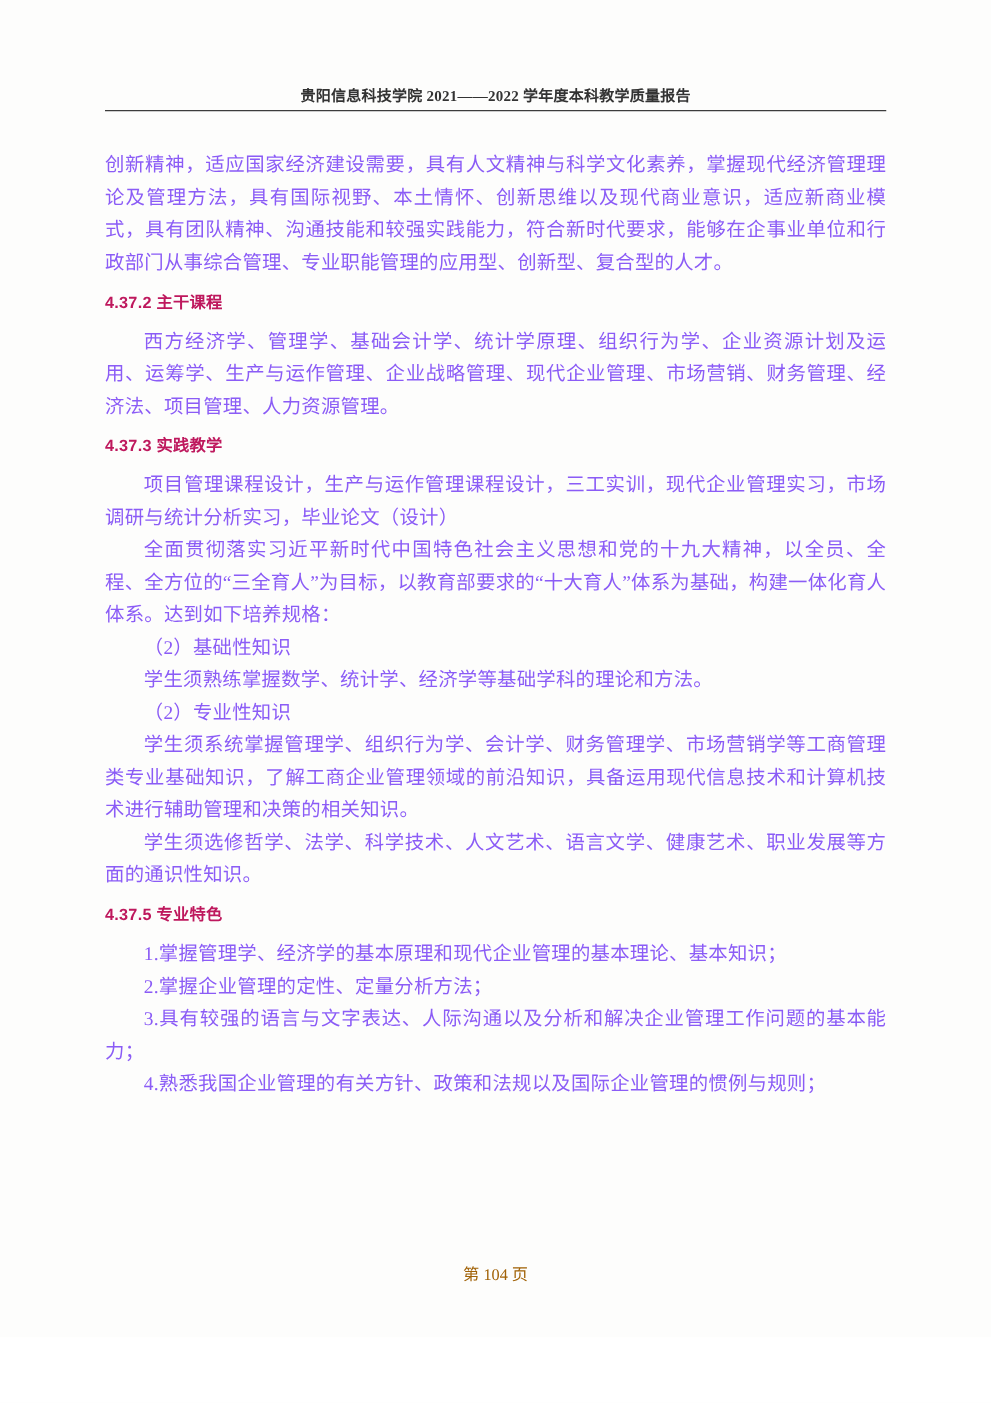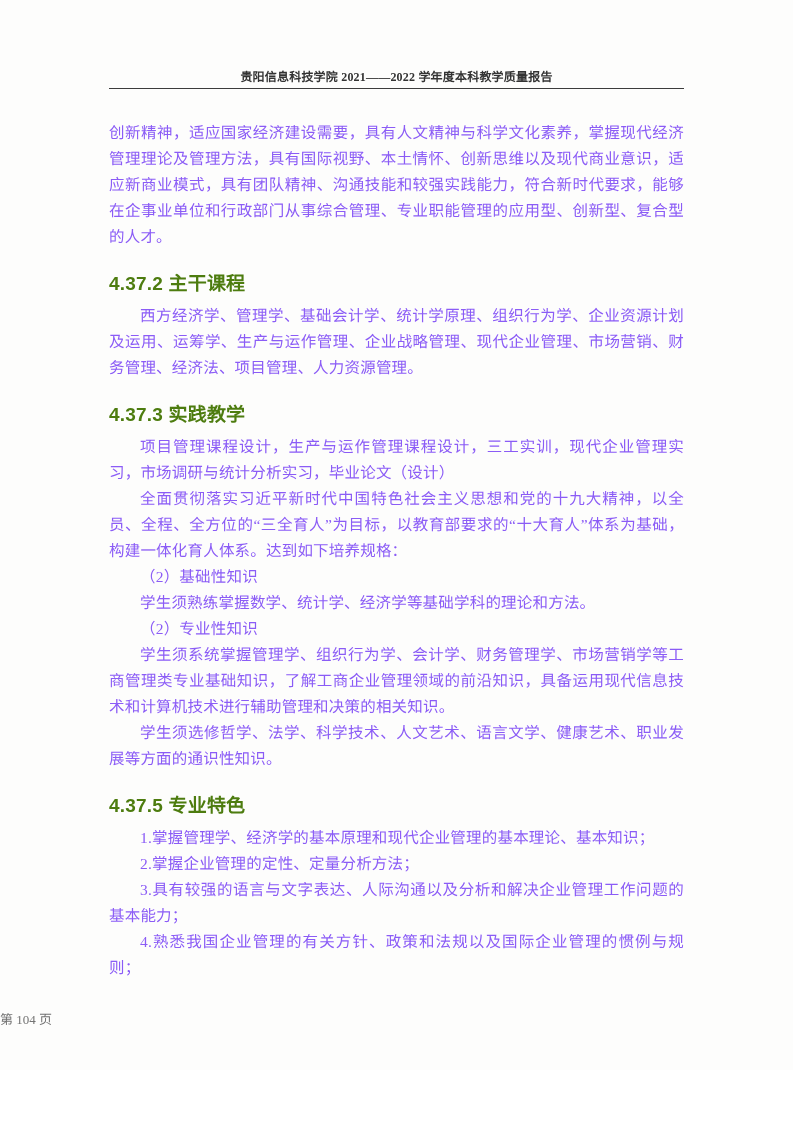--- a/index.html
+++ b/index.html
@@ -3,21 +3,21 @@
 <meta charset="utf-8">
 <style>
   html, body { margin: 0; padding: 0; background: #ffffff; }
   .page {
     position: relative;
     width: 793px;
     height: 1070px;
     margin: 0;
     background: #fdfdfc;
     box-sizing: border-box;
-    padding: 0 109px;
+    padding: 0 84px;
     overflow: hidden;
     color: #2b2b2b;
     font-family: "Liberation Serif", "DejaVu Serif", serif;
   }
   .doc-header { padding-top: 69px; }
   .doc-header-title {
     text-align: center;
     font-size: 12px;
     line-height: 16px;
     font-weight: 600;
@@ -33,36 +33,37 @@
   .para {
     margin: 0;
     font-size: 15.5px;
     line-height: 26px;
     text-align: justify;
     letter-spacing: 0.2px;
     color: #8b5cf6;
   }
   .para.indent { text-indent: 2em; }
   .heading {
-    margin: 21px 0 6px 0;
+    margin: 5px 0 6px 0;
     font-family: "Liberation Sans", "DejaVu Sans", sans-serif;
-    font-size: 19px;
+    font-size: 13px;
     line-height: 26px;
     font-weight: bold;
-    color: #4d7c0f;
+    color: #be185d;
     letter-spacing: 0.2px;
   }
   .doc-footer {
     position: absolute;
     top: 1012px;
     left: 0;
     right: 0;
+    text-align: center;
     font-size: 13px;
     line-height: 16px;
-    color: #737373;
+    color: #a16207;
   }
 </style>
 </head>
 <body>
 
 <div class="page">
 
   <div class="doc-header">
     <div class="doc-header-title">贵阳信息科技学院 2021——2022 学年度本科教学质量报告</div>
     <hr class="doc-header-rule">

